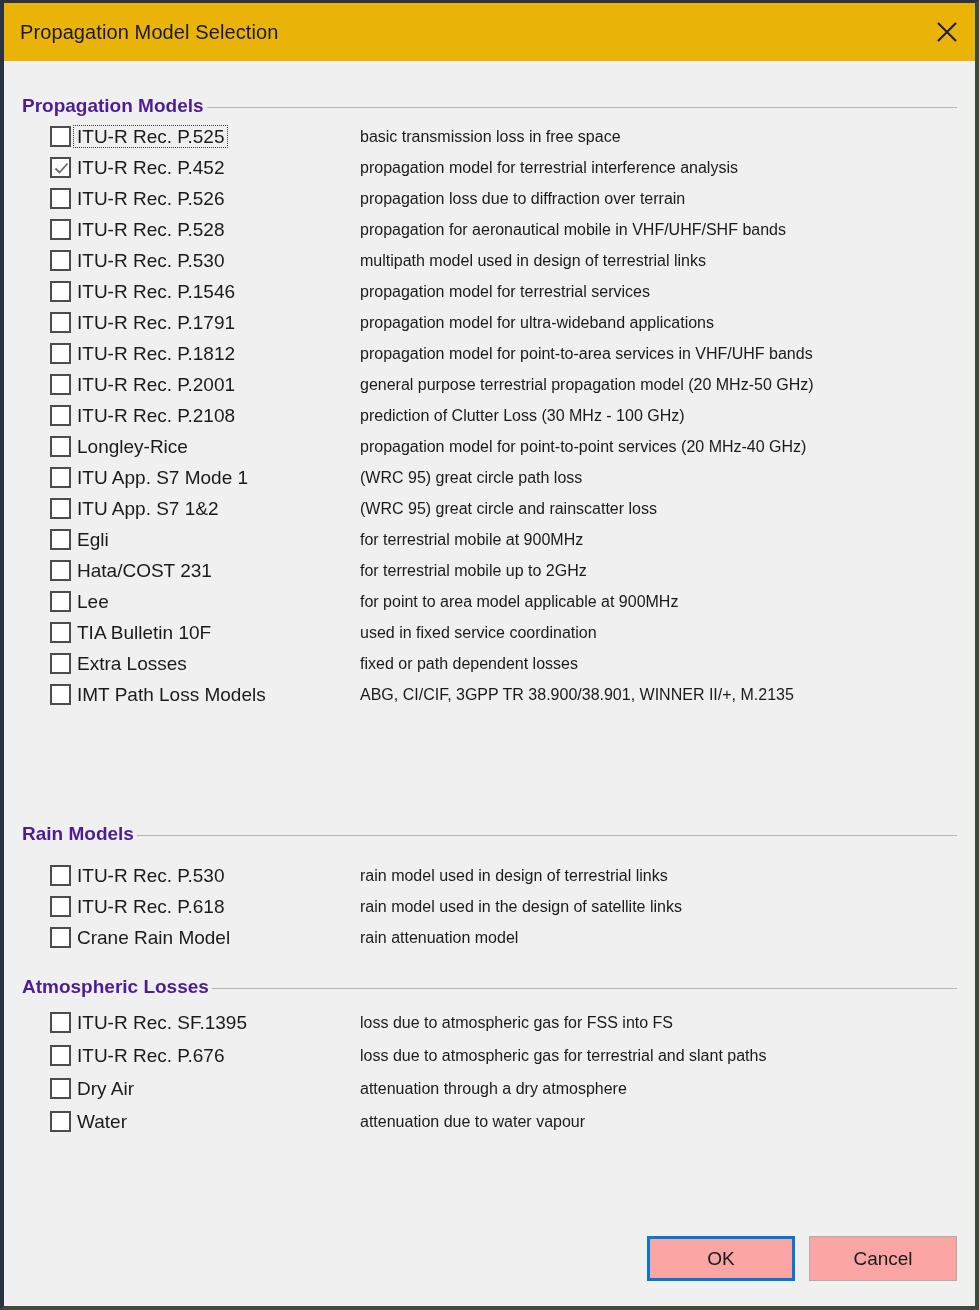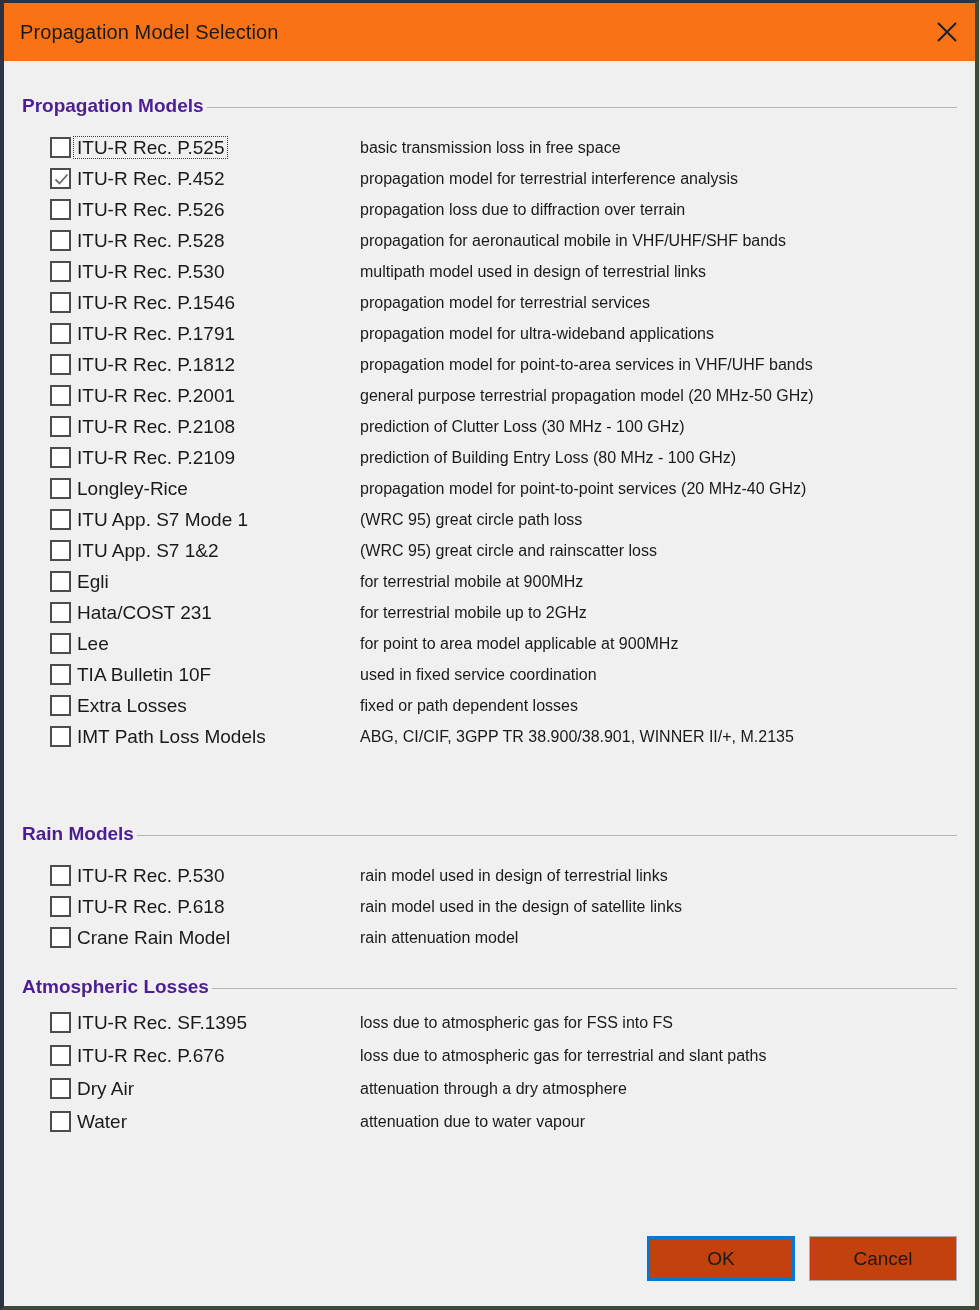--- a/index.html
+++ b/index.html
@@ -25,21 +25,21 @@
     border-bottom: 4px solid #3c4a3c;
     border-top: 3px solid #2b3342;
     background: #f0f0f0;
     display: flex;
     flex-direction: column;
   }
   
   .titlebar {
     height: 58px;
     min-height: 58px;
-    background: #f97316;
+    background: #eab308;
     display: flex;
     align-items: center;
     justify-content: space-between;
     padding: 0 0 0 16px;
     box-sizing: border-box;
   }
   .title-text {
     font-size: 20px;
     color: #1a1a1a;
     font-family: "Liberation Sans", sans-serif;
@@ -121,42 +121,42 @@
   }
   .row-desc {
     font-size: 16px;
     color: #1a1a1a;
     white-space: nowrap;
     line-height: 21px;
   }
 
   
   #section-propagation { position: absolute; left: 18px; top: 34px; right: 18px; }
-  #section-propagation .rows { margin-top: 15px; }
+  #section-propagation .rows { margin-top: 4px; }
 
   #section-rain { position: absolute; left: 18px; top: 762px; right: 18px; }
   #section-rain .rows { margin-top: 15px; }
 
   #section-atmos { position: absolute; left: 18px; top: 915px; right: 18px; }
   #section-atmos .rows { margin-top: 8px; }
   #section-atmos .row { height: 33px; }
   #section-rain .row { height: 31px; }
 
   
   .footer {
     position: absolute;
     right: 18px;
     bottom: 25px;
     display: flex;
     gap: 14px;
   }
   .btn {
     width: 148px;
     height: 45px;
-    background: #c2410c;
+    background: #fca5a5;
     border: 1px solid #adadad;
     box-sizing: border-box;
     font-size: 19px;
     color: #1a1a1a;
     font-family: "Liberation Sans", sans-serif;
     display: flex;
     align-items: center;
     justify-content: center;
     cursor: default;
   }
@@ -256,27 +256,20 @@
           <div class="row">
             <div class="row-label-cell">
               <span class="cbox"></span>
               <span class="row-label">ITU-R Rec. P.2108</span>
             </div>
             <span class="row-desc">prediction of Clutter Loss (30 MHz - 100 GHz)</span>
           </div>
           <div class="row">
             <div class="row-label-cell">
               <span class="cbox"></span>
-              <span class="row-label">ITU-R Rec. P.2109</span>
-            </div>
-            <span class="row-desc">prediction of Building Entry Loss (80 MHz - 100 GHz)</span>
-          </div>
-          <div class="row">
-            <div class="row-label-cell">
-              <span class="cbox"></span>
               <span class="row-label">Longley-Rice</span>
             </div>
             <span class="row-desc">propagation model for point-to-point services (20 MHz-40 GHz)</span>
           </div>
           <div class="row">
             <div class="row-label-cell">
               <span class="cbox"></span>
               <span class="row-label">ITU App. S7 Mode 1</span>
             </div>
             <span class="row-desc">(WRC 95) great circle path loss</span>

